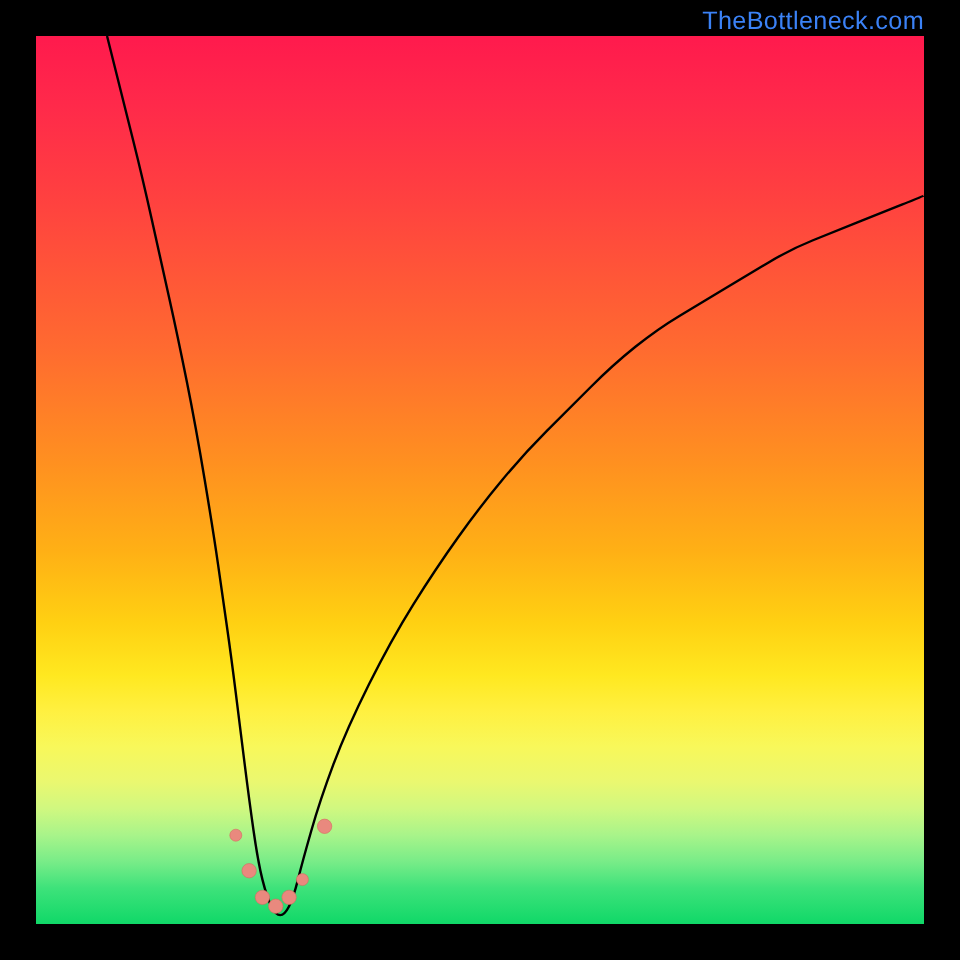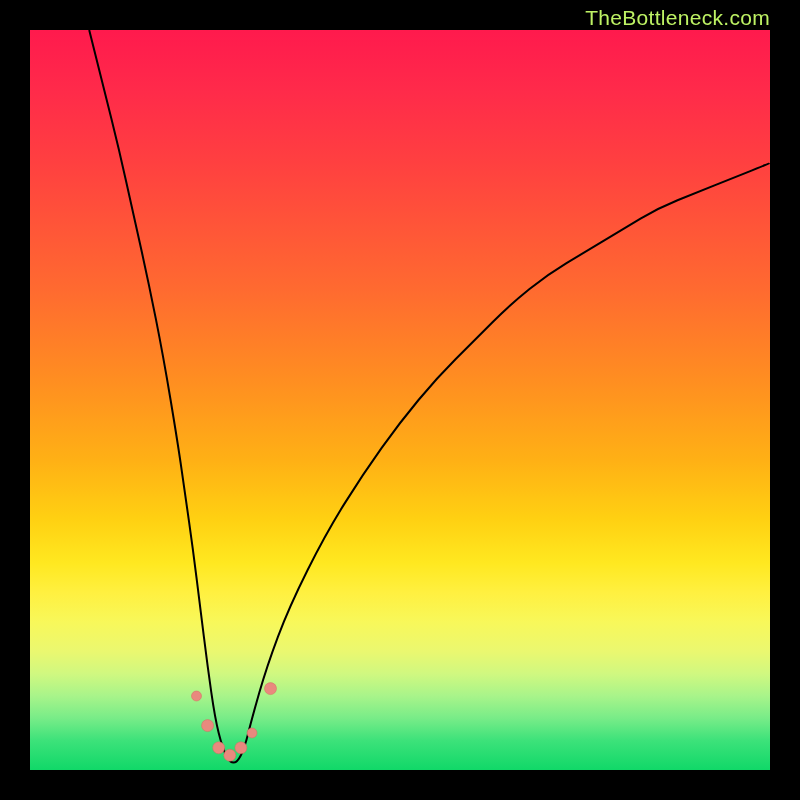--- a/index.html
+++ b/index.html
@@ -35,21 +35,21 @@
       #eaf870 84%,
       #d0f880 87%,
       #a8f48a 90%,
       #78ec88 93%,
       #3de27a 96%,
       #10d868 100%
     );
   }
   .watermark {
     position: absolute;
-    color: #bef264;
+    color: #3b82f6;
     font-size: 21px;
     font-weight: 500;
     letter-spacing: 0.3px;
     text-align: right;
     white-space: nowrap;
   }
   .overlay {
     position: absolute;
     top: 0;
     left: 0;

